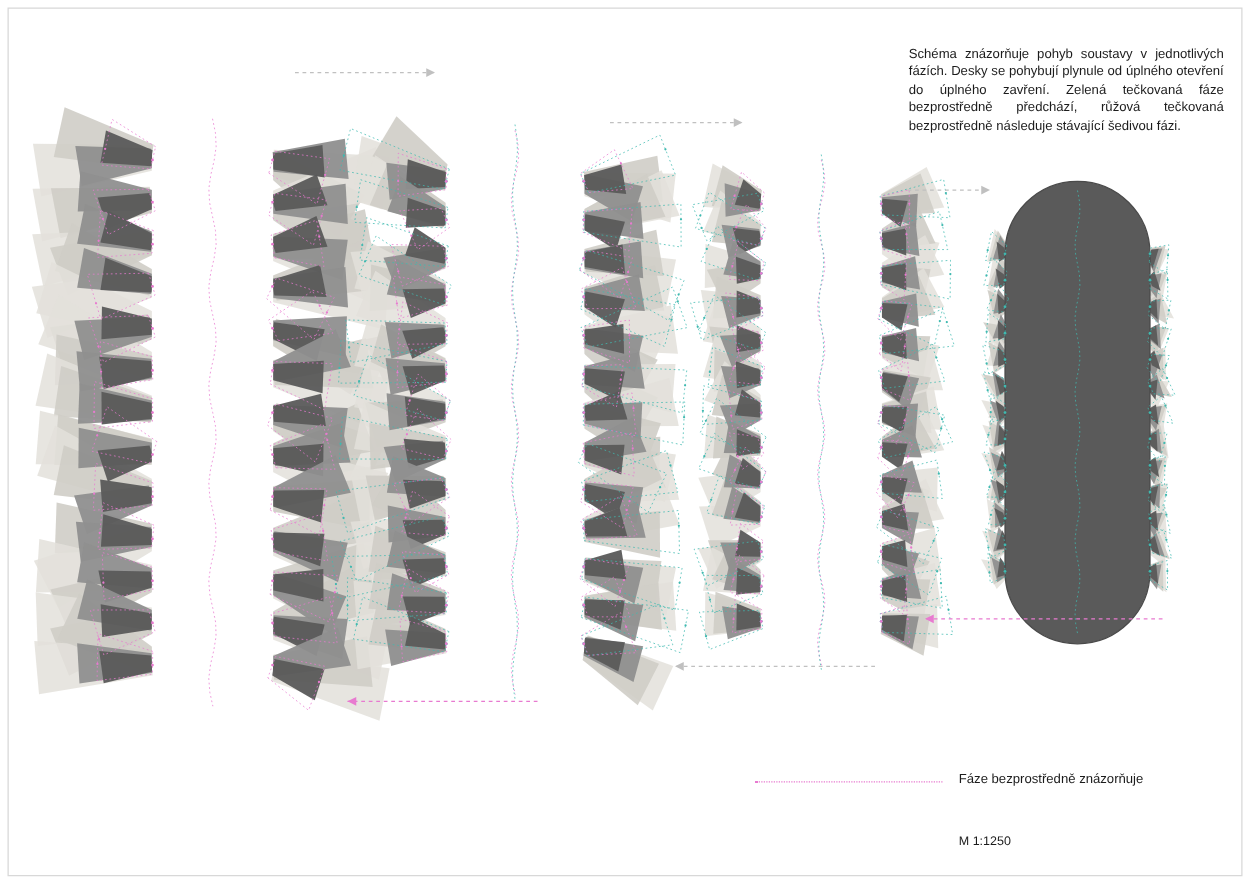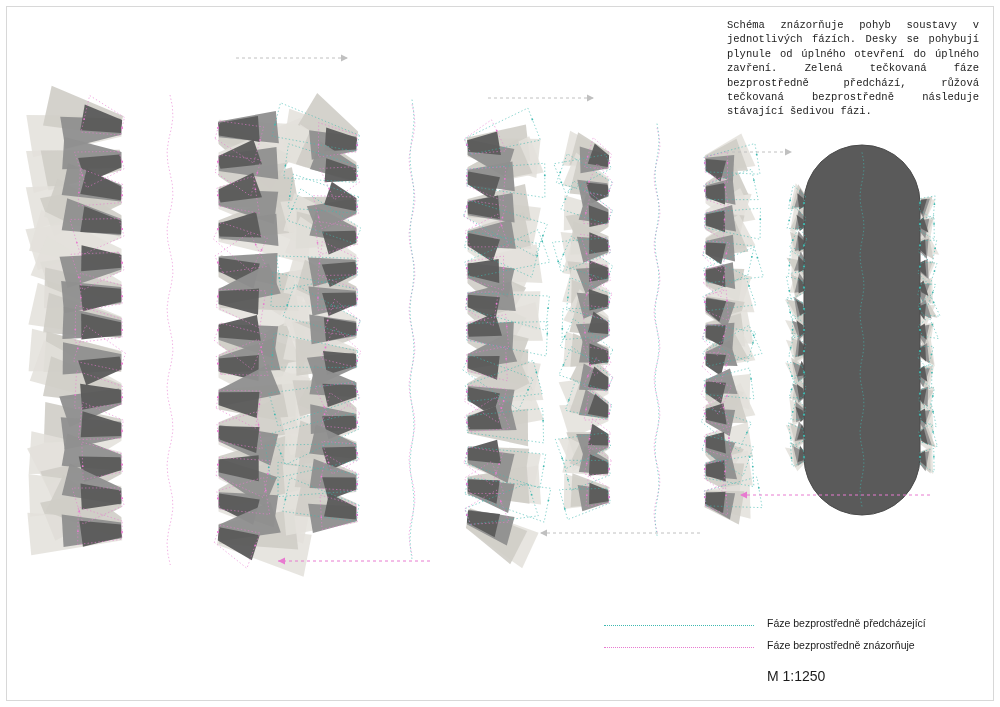--- a/index.html
+++ b/index.html
@@ -24,28 +24,27 @@
     width: 988px;
     height: 695px;
     border: 1px solid #d8d8d8;
     box-sizing: border-box;
     pointer-events: none;
   }
   
   #note {
     position: absolute;
     left: 727px;
-    top: 18px;
+    top: 36px;
     width: 252px;
     font-size: 10.5px;
     line-height: 14.4px;
     color: #1c1c1c;
     text-align: justify;
     text-justify: inter-word;
-    font-family: Liberation Mono, monospace;
   }
   #note p { margin: 0; }
   
   #legend {
     position: absolute;
     left: 604px;
     top: 615px;
     width: 380px;
     font-size: 10.5px;
     color: #1c1c1c;
@@ -68,21 +67,21 @@
   .legend-label {
     position: absolute;
     left: 163px;
     top: 2px;
     white-space: nowrap;
   }
   #scale {
     position: absolute;
     left: 767px;
     top: 668px;
-    font-size: 14px;
+    font-size: 10px;
     color: #1c1c1c;
   }
 </style>
 </head>
 <body>
 
 <div id="sheet">
 
   <div class="frame"></div>
 
@@ -1017,23 +1016,19 @@
         <path d="M 278 561 L 285 557.5 L 285 564.5 Z" fill="#e87ad0"></path>
       </g>
     </svg>
 
   <div id="note">
     <p>Schéma znázorňuje pohyb soustavy v jednotlivých fázích. Desky se pohybují plynule od úplného otevření do úplného zavření. Zelená tečkovaná fáze bezprostředně předchází, růžová tečkovaná bezprostředně následuje  stávající šedivou fázi.</p>
   </div>
 
   <div id="legend">
     <div class="legend-row">
-      <div class="legend-line prev"></div>
-      <div class="legend-label">Fáze bezprostředně předcházející</div>
-    </div>
-    <div class="legend-row">
       <div class="legend-line next"></div>
       <div class="legend-label">Fáze bezprostředně znázorňuje</div>
     </div>
   </div>
   <div id="scale">M 1:1250</div>
 
 </div>
 
 </body></html>

